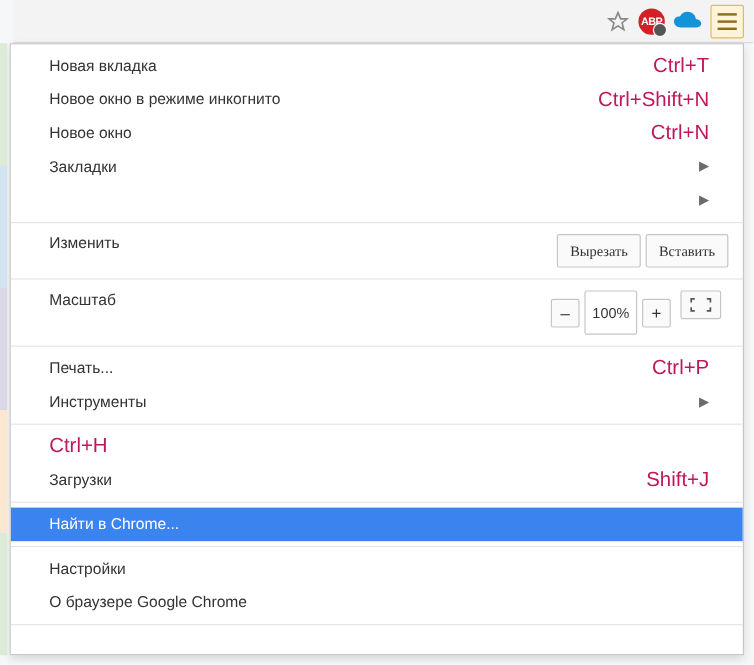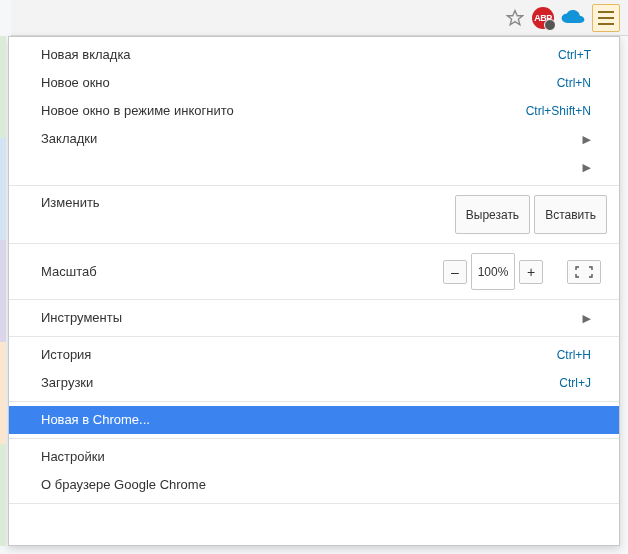--- a/index.html
+++ b/index.html
@@ -48,35 +48,35 @@
     padding-top:4px;
   }
   .sep{height:1px;background:#e5e5e5;margin:4px 0;}
   .row{
     display:flex;align-items:center;justify-content:flex-start;
     padding:5px 28px 5px 32px; line-height:18px;
     position:relative;
     white-space:nowrap;
   }
   .row .label{flex:1; overflow:hidden; text-overflow:ellipsis;}
-  .row .shortcut{color:#0369a1;font-size:12px;}
+  .row .shortcut{color:#be185d;font-size:17px;}
   .row .caret{color:#6b6b6b;font-size:11px;margin-left:auto;padding-left:12px;}
   .row.highlight{background:#3b84f0;color:#fff;}
   .row.highlight .label{color:#fff;}
   .edit-row{
     display:flex;align-items:flex-start;padding:5px 12px 5px 32px;
   }
   .edit-row .label{flex:1;}
   .btn{
     border:1px solid #c5c5c5;background:#fafafa;font-size:12px;color:#333;
-    height:39px;padding:0 10px;display:flex;align-items:center;cursor:pointer;border-radius:2px;
+    height:28px;padding:0 10px;display:flex;align-items:center;cursor:pointer;border-radius:2px;font-family:Liberation Serif, serif;
   }
   .btn-group{display:flex;gap:4px;}
   .zoom-row{
-    display:flex;align-items:center;padding:5px 18px 5px 32px;gap:16px;
+    display:flex;align-items:flex-start;padding:5px 18px 5px 32px;gap:0;
   }
   .zoom-row .label{flex:1;}
   .zoom-ctrl{display:flex;align-items:center;gap:4px;}
   .sqbtn{
     border:1px solid #c5c5c5;background:#fafafa;width:24px;height:24px;
     display:flex;align-items:center;justify-content:center;font-size:14px;color:#333;cursor:pointer;border-radius:2px;
   }
   .zoom-val{
     border:1px solid #c5c5c5;background:#fff;height:37px;min-width:44px;
     display:flex;align-items:center;justify-content:center;font-size:12px;border-radius:2px;
@@ -113,26 +113,26 @@
 
 <div class="left-stripe"></div>
 
 <div class="menu">
 
   <div class="row">
     <span class="label">Новая вкладка</span>
     <span class="shortcut">Ctrl+T</span>
   </div>
   <div class="row">
+    <span class="label">Новое окно в режиме инкогнито</span>
+    <span class="shortcut">Ctrl+Shift+N</span>
+  </div>
+  <div class="row">
     <span class="label">Новое окно</span>
     <span class="shortcut">Ctrl+N</span>
-  </div>
-  <div class="row">
-    <span class="label">Новое окно в режиме инкогнито</span>
-    <span class="shortcut">Ctrl+Shift+N</span>
   </div>
   <div class="row">
     <span class="label">Закладки</span>
     <span class="caret">▶</span>
   </div>
   <div class="row">
     <span class="caret">▶</span>
   </div>
 
   <div class="sep"></div>
@@ -157,39 +157,42 @@
     <div class="fsbtn">
       <svg viewBox="0 0 20 14" width="20" height="14" fill="none" stroke="#555" stroke-width="1.4">
         <path d="M2 5V2h3M18 5V2h-3M2 9v3h3M18 9v3h-3"></path>
       </svg>
     </div>
   </div>
 
   <div class="sep"></div>
 
   <div class="row">
+    <span class="label">Печать...</span>
+    <span class="shortcut">Ctrl+P</span>
+  </div>
+  <div class="row">
     <span class="label">Инструменты</span>
     <span class="caret">▶</span>
   </div>
 
   <div class="sep"></div>
 
   <div class="row">
-    <span class="label">История</span>
     <span class="shortcut">Ctrl+H</span>
   </div>
   <div class="row">
     <span class="label">Загрузки</span>
-    <span class="shortcut">Ctrl+J</span>
+    <span class="shortcut">Shift+J</span>
   </div>
 
   <div class="sep"></div>
 
   <div class="row highlight">
-    <span class="label">Новая в Chrome...</span>
+    <span class="label">Найти в Chrome...</span>
   </div>
 
   <div class="sep"></div>
 
   <div class="row">
     <span class="label">Настройки</span>
   </div>
   <div class="row">
     <span class="label">О браузере Google Chrome</span>
   </div>

